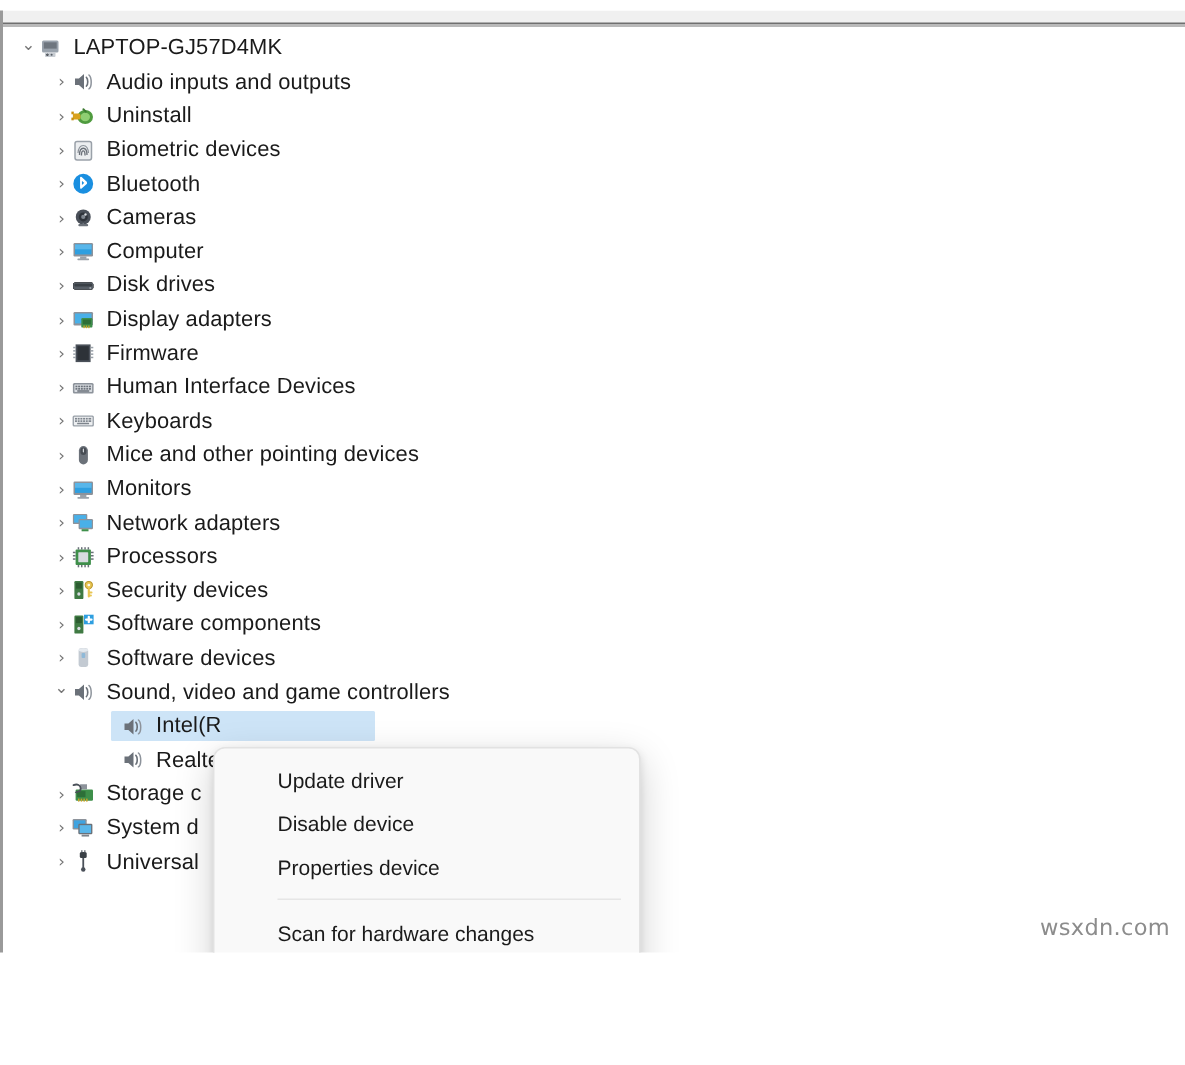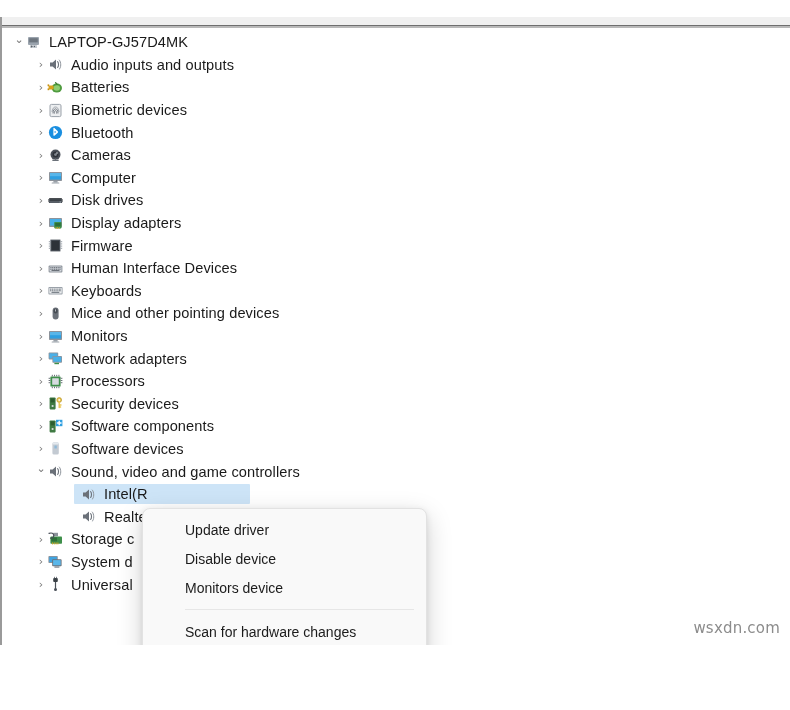--- a/index.html
+++ b/index.html
@@ -9,21 +9,21 @@
   body {
     width: 790px;
     height: 710px;
     background: #ffffff;
     font-family: "Liberation Sans", sans-serif;
     overflow: hidden;
     position: relative;
   }
   #app-window {
     position: absolute;
-    left: 0; top: 17px;
+    left: 0; top: 7px;
     width: 790px;
     height: 628px;
     background: #ffffff;
     box-sizing: border-box;
     border-left: 2px solid #9a9a9a;
     overflow: hidden;
   }
   #top-strip {
     position: absolute;
     left: 0; top: 0;
@@ -184,21 +184,21 @@
         <span class="ticon">
           <svg viewBox="0 0 17 17" xmlns="http://www.w3.org/2000/svg">
             <ellipse cx="9.8" cy="9" rx="5.2" ry="4.6" fill="#4f9b3f"></ellipse>
             <ellipse cx="9.8" cy="9" rx="3.2" ry="2.8" fill="#8fce72"></ellipse>
             <rect x="1.6" y="6.6" width="5" height="4" rx="1" fill="#d9a21c"></rect>
             <rect x="0.6" y="5.4" width="1.6" height="1.8" fill="#c79010"></rect>
             <rect x="0.6" y="9.4" width="1.6" height="1.8" fill="#c79010"></rect>
             <path d="M8.6 3.8l1.6 1.6" stroke="#3d7a31" stroke-width="1.3" stroke-linecap="round"></path>
           </svg>
         </span>
-        <span class="tlabel">Batteries</span>
+        <span class="tlabel">Uninstall</span>
       </div>
       <div class="tree-row lvl1">
         <span class="chevron collapsed"></span>
         <span class="ticon">
           <svg viewBox="0 0 17 17" xmlns="http://www.w3.org/2000/svg">
             <rect x="3" y="2.4" width="11" height="12.2" rx="1.4" fill="#eceef0" stroke="#9aa1a9" stroke-width="1"></rect>
             <path d="M6 11.4c0-3 1.2-4.6 2.5-4.6s2.5 1.6 2.5 4.6" stroke="#6b7179" stroke-width="0.9" fill="none"></path>
             <path d="M7.3 11.6c0-2 .6-3 1.2-3s1.2 1 1.2 3" stroke="#6b7179" stroke-width="0.9" fill="none"></path>
             <path d="M5 10c.3-3.4 1.8-5 3.5-5s3.2 1.6 3.5 5" stroke="#8d939b" stroke-width="0.8" fill="none"></path>
           </svg>
@@ -518,21 +518,21 @@
             <rect x="9.1" y="0.8" width="0.9" height="1.4" fill="#6b7179"></rect>
           </svg>
         </span>
         <span class="tlabel">Universal</span>
       </div>
     </div>
 
   <div id="context-menu">
       <div class="menu-item">Update driver</div>
       <div class="menu-item">Disable device</div>
-      <div class="menu-item">Monitors device</div>
+      <div class="menu-item">Properties device</div>
       <div class="menu-sep"></div>
       <div class="menu-item">Scan for hardware changes</div>
       <div class="menu-sep"></div>
       <div class="menu-item bold">Properties</div>
     </div>
 
   <div id="watermark">wsxdn.com</div>
 
 </div>
 

